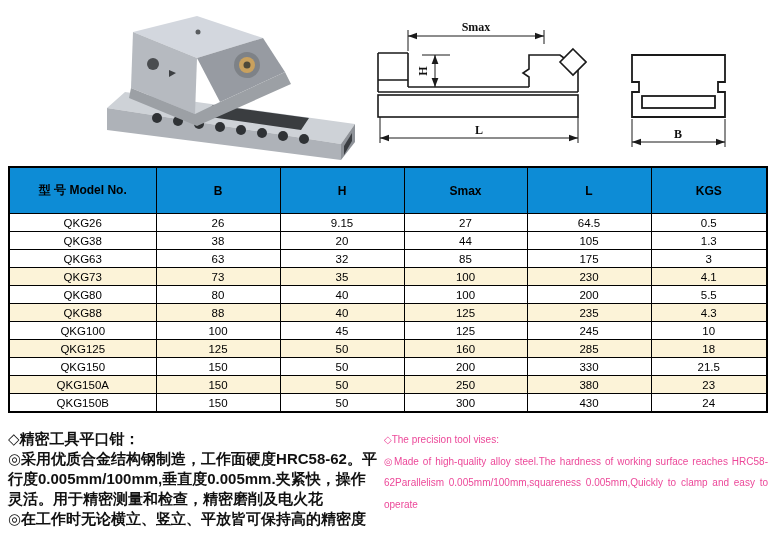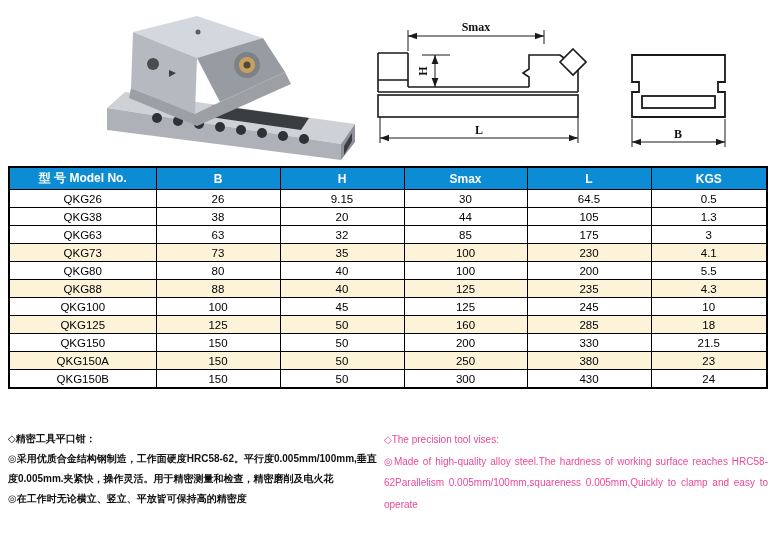--- a/index.html
+++ b/index.html
@@ -16,33 +16,33 @@
   .draw-end{position:absolute;left:622px;top:38px;width:145px;height:115px;}
   .dim-label{font-family:"Liberation Serif","DejaVu Serif",serif;font-weight:bold;font-size:12px;fill:#111;}
   
   .spec-table{
     position:absolute;left:8px;top:166px;width:758px;
     border-collapse:collapse;table-layout:fixed;
     border:2px solid #000;
     font-size:11.5px;
   }
   .spec-table th{
-    background:var(--header-bg,#0d8cd6);color:#ffffff;
+    background:var(--header-bg,#0d8cd6);color:#000000;
     font-size:12px;font-weight:bold;
-    height:21px;border:1px solid #000;text-align:center;padding:0;
+    height:21px;border:1px solid #000;text-align:center;padding:12px;
   }
   .spec-table td{
     height:17px;border:1px solid #000;text-align:center;padding:0;
     background:#fff;color:#000;
   }
   .spec-table tr.stripe td{background:var(--stripe,#fcf3d8);}
   
   .notes-cn{
     position:absolute;left:8px;top:429px;width:370px;
-    font-size:10px;font-weight:bold;line-height:20px;color:#111;
+    font-size:15px;font-weight:bold;line-height:20px;color:#111;
   }
   .notes-en{
     position:absolute;left:384px;top:429px;width:384px;
     font-size:10px;font-weight:normal;line-height:21.5px;color:#ec4899;
   }
   .notes-cn p,.notes-en p{margin:0;}
   .notes-en .justify{text-align:justify;}
 </style>
 </head>
 <body>
@@ -146,21 +146,21 @@
         <th>Smax</th>
         <th>L</th>
         <th>KGS</th>
       </tr>
     </thead>
   <tbody>
       <tr>
         <td>QKG26</td>
         <td>26</td>
         <td>9.15</td>
-        <td>30</td>
+        <td>27</td>
         <td>64.5</td>
         <td>0.5</td>
       </tr>
       <tr>
         <td>QKG38</td>
         <td>38</td>
         <td>20</td>
         <td>44</td>
         <td>105</td>
         <td>1.3</td>

